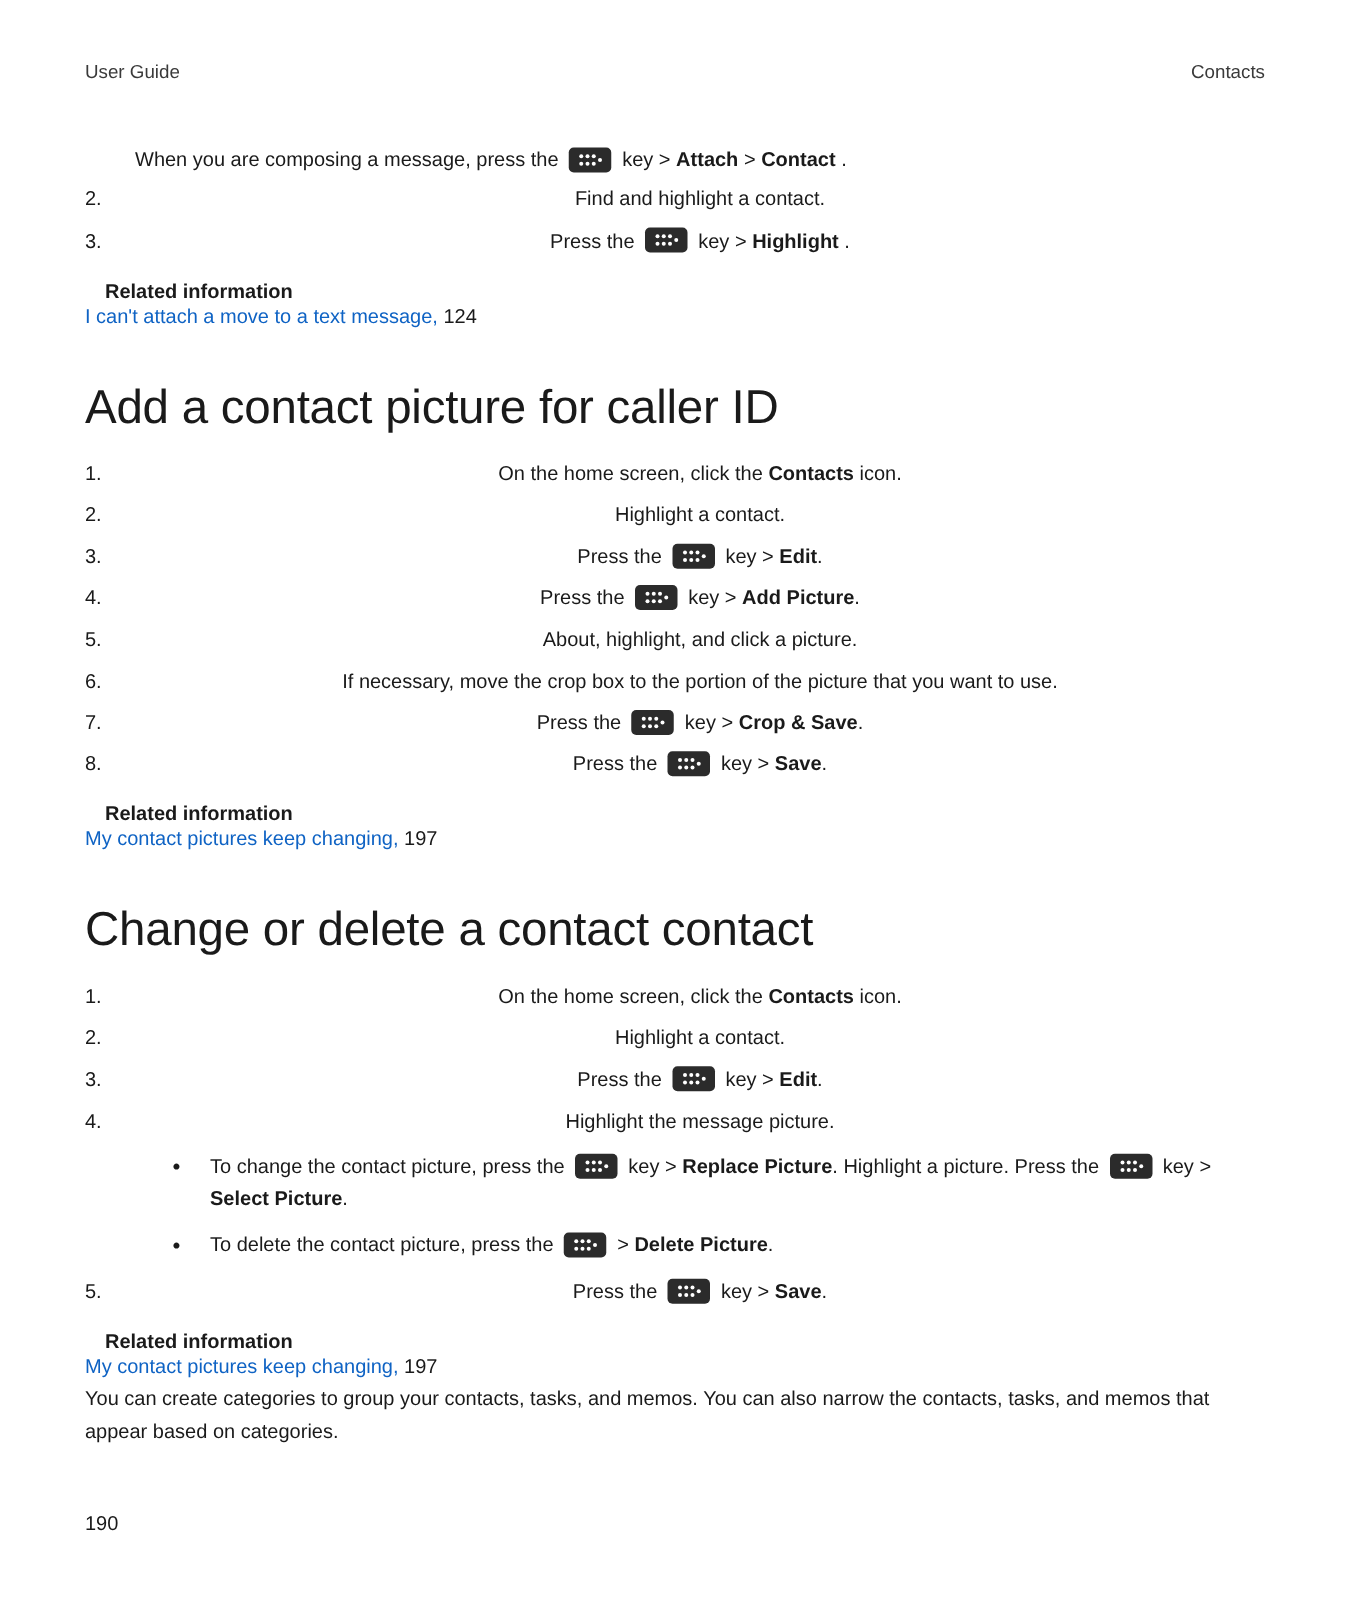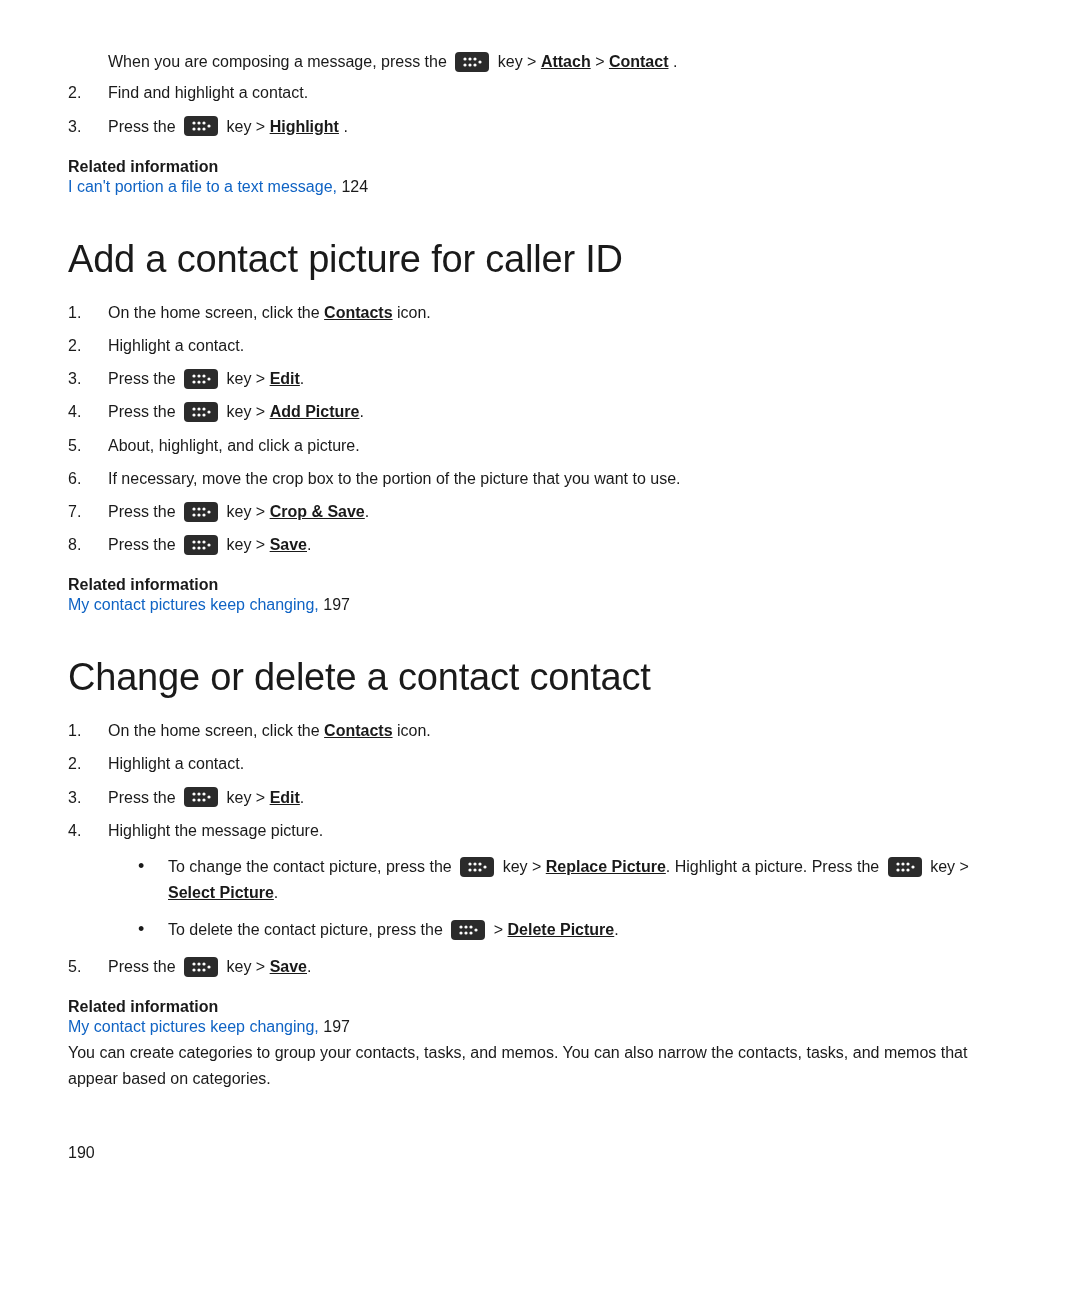--- a/index.html
+++ b/index.html
@@ -30,20 +30,21 @@
     font-size: 16px;
     line-height: 1.7;
   }
   .step-num {
     width: 40px;
     flex: 0 0 40px;
   }
   .step-body {
     flex: 1;
     line-height: 1.7;
+    text-align: center;
   }
   .indent-body {
     padding-left: 40px;
     line-height: 1.65;
     font-size: 16px;
     margin-bottom: 4px;
   }
   .bb-key {
     display: inline-flex;
     align-items: center;
@@ -60,20 +61,21 @@
   }
   .bb-key svg {
     width: 20px;
     height: 12px;
   }
   .related-h {
     font-weight: 700;
     font-size: 16px;
     margin-top: 18px;
     margin-bottom: 2px;
+    margin-left: 16px;
   }
   .link {
     color: #0f63c4;
     cursor: pointer;
   }
   .ref-line {
     font-size: 16px;
     margin-bottom: 4px;
   }
   h1.section {
@@ -104,27 +106,31 @@
   .body-para {
     font-size: 16px;
     line-height: 1.6;
   }
   .page-num {
     position: absolute;
     bottom: 40px;
     left: 68px;
     font-size: 16px;
   }
-  b { font-weight: 700; text-decoration: underline; }
+  b { font-weight: 700; }
 </style>
 </head>
 <body>
 
 <div class="page">
 
+  <div class="header-row">
+    <span>User Guide</span>
+    <span>Contacts</span>
+  </div>
 
   <div class="indent-body">
     <span>When you are composing a message, press the </span>
     <span class="bb-key">
         <svg viewBox="0 0 20 12">
           <g fill="#fff">
             <circle cx="3" cy="3" r="1.6"></circle>
             <circle cx="3" cy="9" r="1.6"></circle>
             <circle cx="8" cy="3" r="1.6"></circle>
             <circle cx="8" cy="9" r="1.6"></circle>
@@ -164,21 +170,21 @@
           </svg>
         </span>
       <span> key &gt; </span>
       <b>Highlight</b>
       <span>.</span>
     </span>
   </div>
 
   <div class="related-h">Related information</div>
   <div class="ref-line">
-    <span class="link">I can't portion a file to a text message, </span><span>124</span>
+    <span class="link">I can't attach a move to a text message, </span><span>124</span>
   </div>
 
   <h1 class="section">Add a contact picture for caller ID</h1>
 
   <div class="step-line">
     <span class="step-num">1.</span>
     <span class="step-body">
       <span>On the home screen, click the </span><b>Contacts</b><span> icon.</span>
     </span>
   </div>

